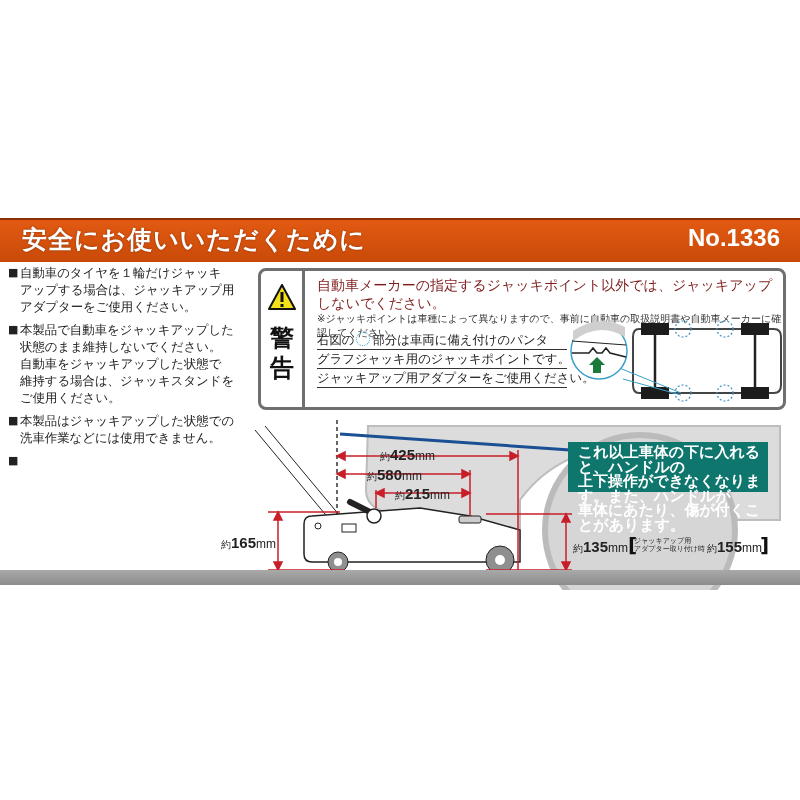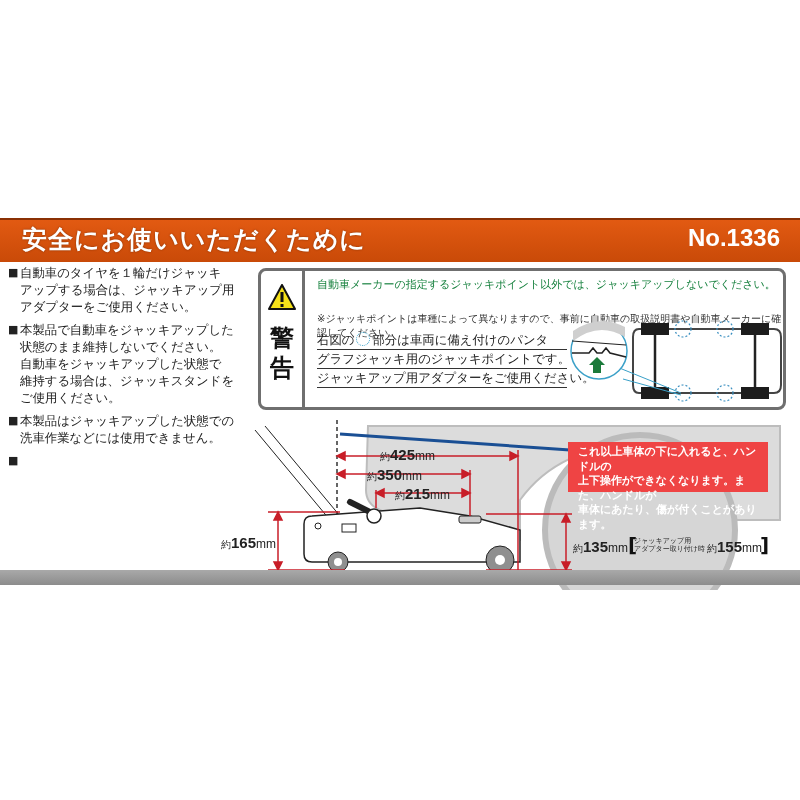--- a/index.html
+++ b/index.html
@@ -32,21 +32,21 @@
   .warn-left {
     position: absolute; left: 0; top: 0; width: 44px; height: 100%;
     border-right: 3px solid #6f6f6f;
   }
   .warn-icon { position: absolute; left: 7px; top: 13px; width: 28px; height: 26px; }
   .warn-kanji {
     position: absolute; left: 3px; top: 52px; width: 36px; text-align: center;
     font-size: 24px; font-weight: bold; line-height: 30px; color: #111;
   }
   .warn-line1, .warn-line2 {
-    position: absolute; left: 56px; font-size: 11px; color: #15803d; font-weight: normal;
+    position: absolute; left: 56px; font-size: 14px; color: #7f1d1d; font-weight: normal;
   }
   .warn-line1 { top: 6px; }
   .warn-line2 { top: 22px; }
   .warn-note { position: absolute; left: 56px; top: 41px; font-size: 10px; color: #333; }
 
   .jp-lines { position: absolute; left: 56px; top: 60px; width: 250px; }
   .jp-line {
     font-size: 12.4px; line-height: 18px; border-bottom: 1px solid #333; color: #222;
     white-space: nowrap; height: 19px;
   }
@@ -65,21 +65,21 @@
 
   .dim-label {
     position: absolute; font-size: 15px; font-weight: bold; color: #222;
     font-family: "Liberation Sans", sans-serif;
   }
   .dim-label .pre { font-size: 10px; font-weight: normal; }
   .dim-label .unit { font-size: 12px; font-weight: normal; text-align: right; }
 
   .info-box {
     position: absolute; left: 568px; top: 442px; width: 200px; height: 50px;
-    background: #ef4444; color: #fff; font-size: 11px; line-height: 14.5px;
+    background: #0f766e; color: #fff; font-size: 15px; line-height: 14.5px;
     padding: 3px 6px 0 10px; font-weight: bold; white-space: pre-line;
   }
 
   .adapter-note {
     position: absolute; left: 634px; top: 537px; font-size: 7px; line-height: 8px; color: #222;
     white-space: pre-line;
   }
   .bracket { position: absolute; font-size: 20px; font-weight: bold; color: #111; top: 533px; }
 </style>
 </head>
@@ -224,21 +224,21 @@
     <line x1="486" y1="150" x2="572" y2="150"></line>
   </g>
 </svg>
 
 <div class="ground"></div>
 
 <div class="dim-label" style="left:380px; top:446px;">
   <span class="pre">約</span><span>425</span><span class="unit">mm</span>
 </div>
 <div class="dim-label" style="left:367px; top:466px;">
-  <span class="pre">約</span><span>350</span><span class="unit">mm</span>
+  <span class="pre">約</span><span>580</span><span class="unit">mm</span>
 </div>
 <div class="dim-label" style="left:395px; top:485px;">
   <span class="pre">約</span><span>215</span><span class="unit">mm</span>
 </div>
 <div class="dim-label" style="left:221px; top:534px;">
   <span class="pre">約</span><span>165</span><span class="unit">mm</span>
 </div>
 <div class="dim-label" style="left:573px; top:538px;">
   <span class="pre">約</span><span>135</span><span class="unit">mm</span>
 </div>

